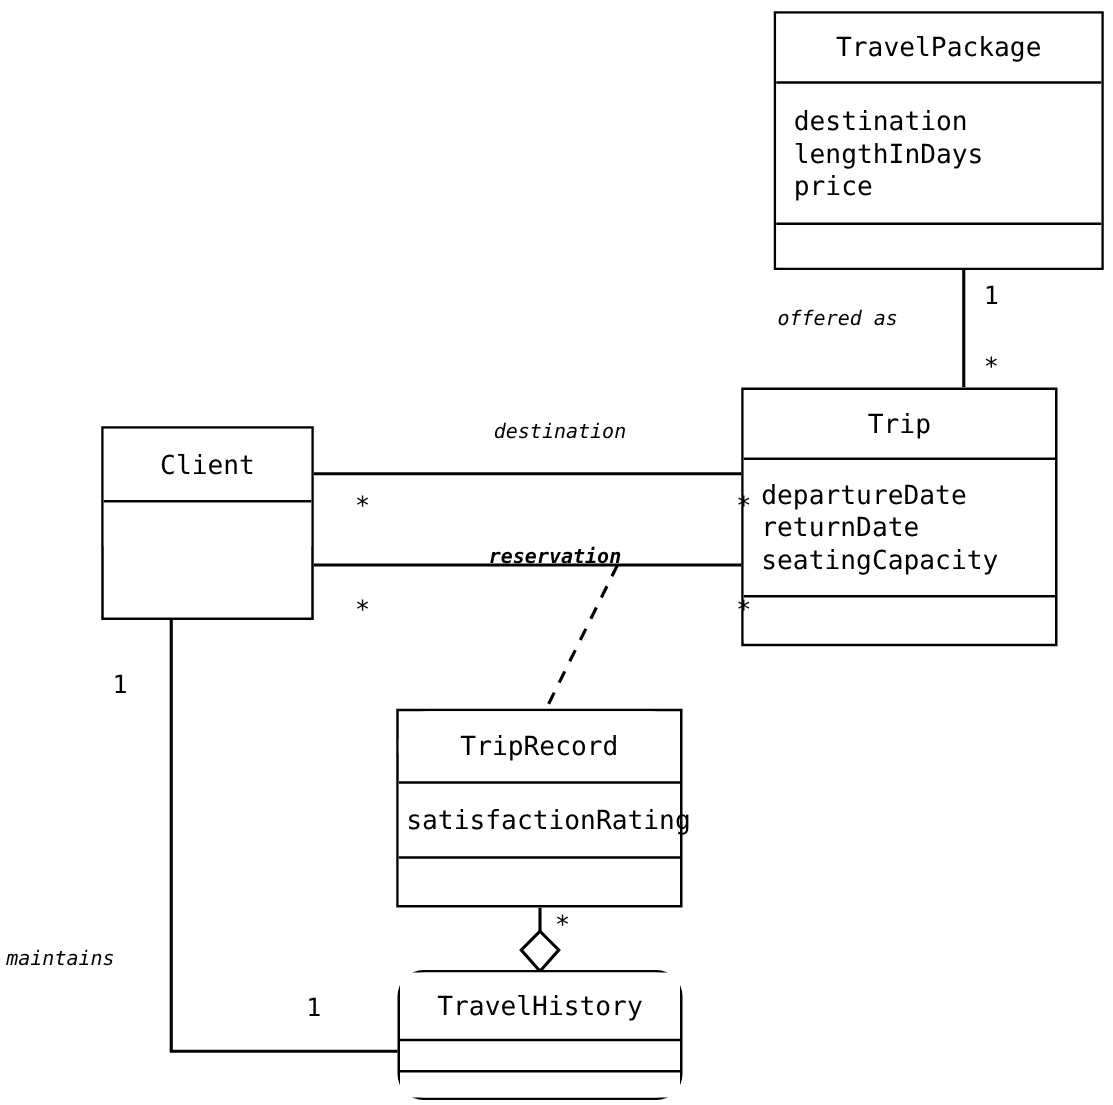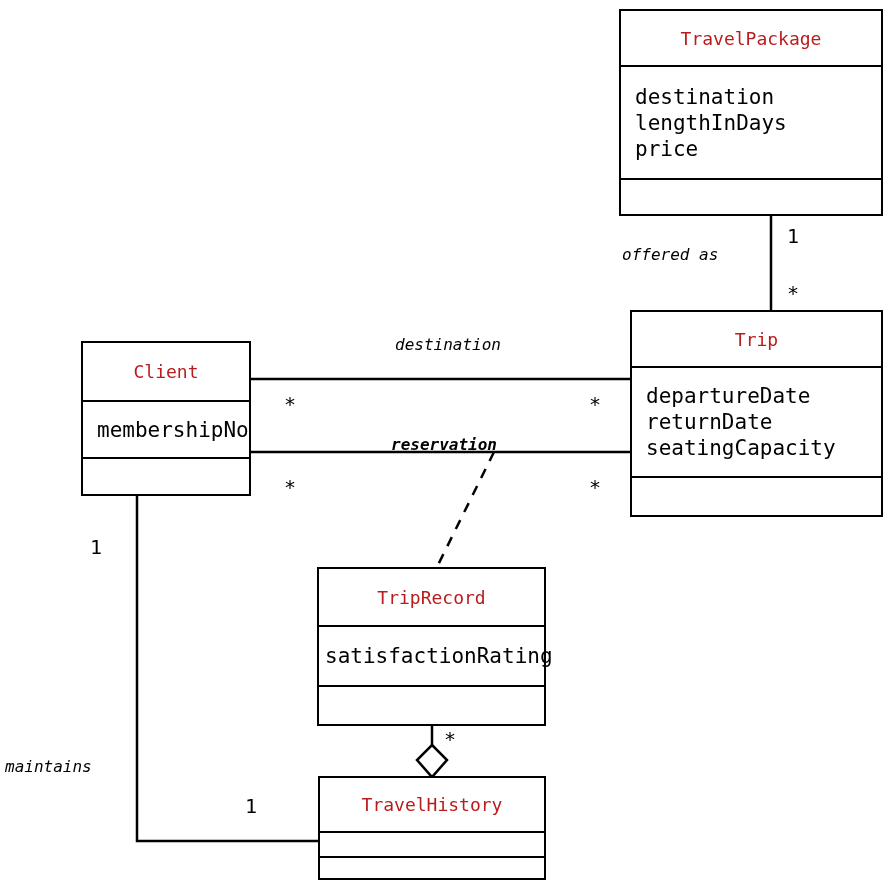--- a/index.html
+++ b/index.html
@@ -33,22 +33,22 @@
     box-sizing: border-box;
     background: #ffffff;
   }
   .compartment + .compartment {
     border-top: 2px solid #000000;
   }
   .class-name {
     display: flex;
     align-items: center;
     justify-content: center;
-    font-size: 18px;
-    color: #b91c1c;
+    font-size: 21px;
+    color: #000000;
     letter-spacing: 0px;
     white-space: nowrap;
   }
   .attr-list {
     display: flex;
     flex-direction: column;
     justify-content: center;
     padding-left: 14px;
     font-size: 21px;
     color: #000000;
@@ -102,47 +102,44 @@
   <div class="uml-class" style="left:619px; top:9px; width:264px; height:207px;">
     <div class="compartment class-name" style="height:54px;">TravelPackage</div>
     <div class="compartment attr-list" style="height:113px;">
       <div>destination</div>
       <div>lengthInDays</div>
       <div>price</div>
     </div>
     <div class="compartment empty-compartment" style="height:36px;"></div>
   </div>
 
-  <div class="uml-class" style="left:630px; top:310px; width:253px; height:207px;">
+  <div class="uml-class" style="left:593px; top:310px; width:253px; height:207px;">
     <div class="compartment class-name" style="height:54px;">Trip</div>
     <div class="compartment attr-list" style="height:110px;">
       <div>departureDate</div>
       <div>returnDate</div>
       <div>seatingCapacity</div>
     </div>
     <div class="compartment empty-compartment" style="height:37px;"></div>
   </div>
 
   <div class="uml-class" style="left:81px; top:341px; width:170px; height:155px;">
     <div class="compartment class-name" style="height:57px;">Client</div>
-    <div class="compartment attr-list single" style="height:57px;">
-      <div>membershipNo</div>
-    </div>
     <div class="compartment empty-compartment" style="height:37px;"></div>
   </div>
 
   <div class="uml-class" style="left:317px; top:567px; width:229px; height:159px;">
     <div class="compartment class-name" style="height:56px;border-radius:23px;">TripRecord</div>
     <div class="compartment attr-list single" style="height:60px; padding-left:6px;">
       <div>satisfactionRating</div>
     </div>
     <div class="compartment empty-compartment" style="height:39px;"></div>
   </div>
 
-  <div class="uml-class" style="left:318px; top:776px; width:228px; height:104px;">
+  <div class="uml-class" style="left:318px; top:776px; width:228px; height:104px;border-radius:21px;">
     <div class="compartment class-name" style="height:53px;">TravelHistory</div>
     <div class="compartment empty-compartment" style="height:25px;"></div>
     <div class="compartment empty-compartment" style="height:22px;"></div>
   </div>
 
   <div class="assoc-label" style="left:622px; top:245px;">offered as</div>
 
   <div class="assoc-label" style="left:395px; top:335px;">destination</div>
 
   <div class="assoc-label" style="left:391px; top:435px;font-weight:bold;">reservation</div>

